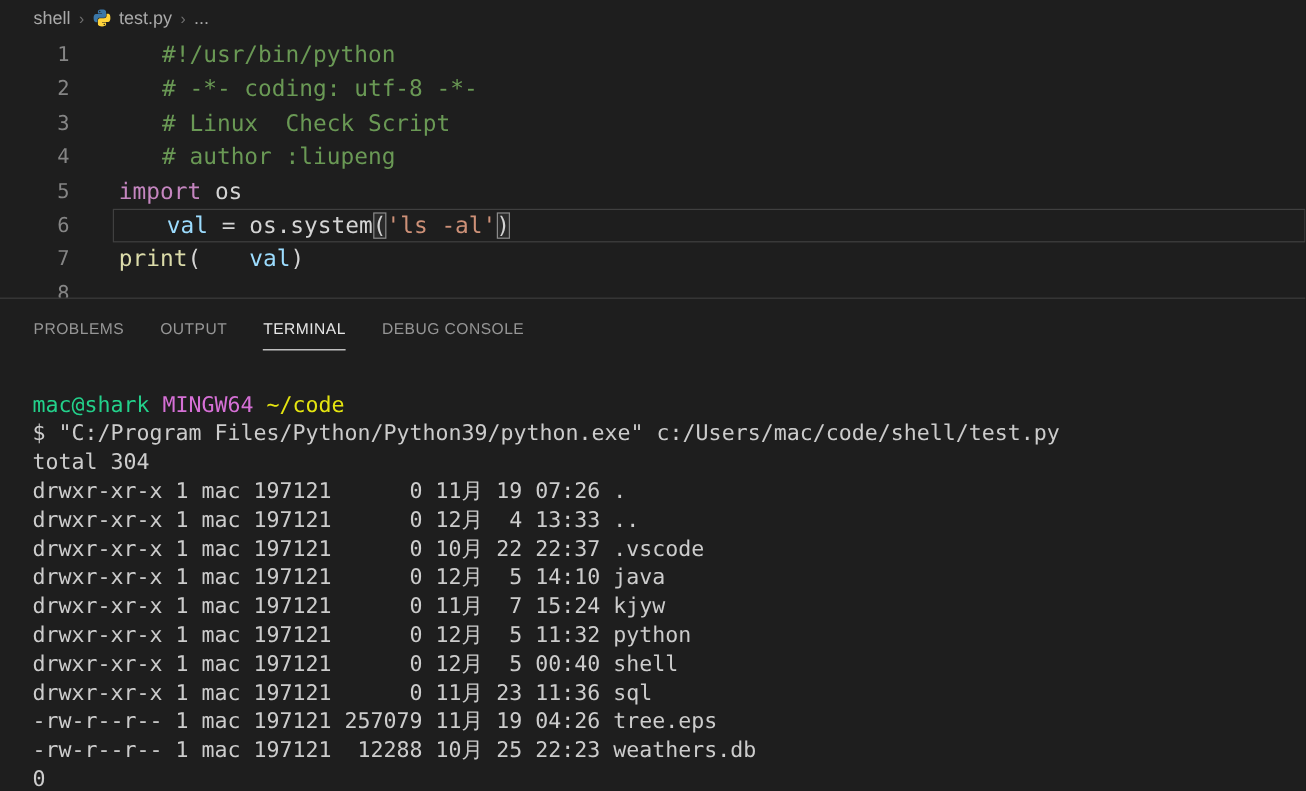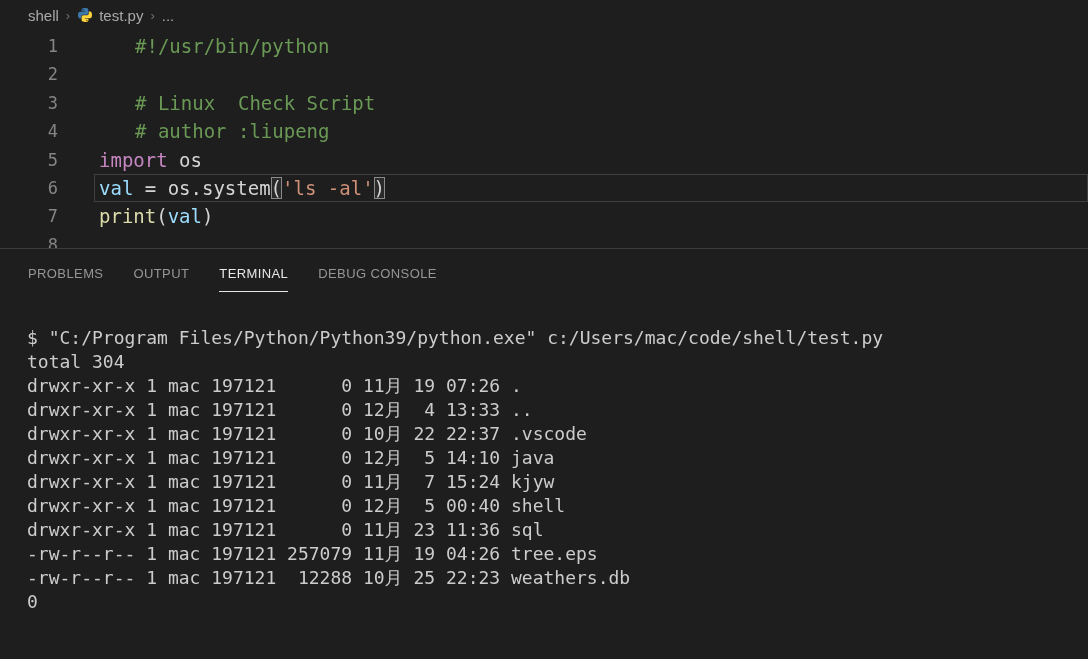--- a/index.html
+++ b/index.html
@@ -18,21 +18,21 @@
   .editor { height:218px; flex:0 0 218px; overflow:hidden; position:relative;
             font-family:"DejaVu Sans Mono", monospace; font-size:19px; padding-top:2px; }
   .eline { display:flex; height:28.4px; line-height:28.4px; position:relative; }
   .eline .ln { width:58px; text-align:right; color:#858585; font-size:17px; flex:0 0 58px; }
   .eline .code { padding-left:41px; white-space:pre; color:#d4d4d4; }
   .eline .curbox { position:absolute; left:94px; right:0; top:0; bottom:0;
                    border:1px solid #404040; pointer-events:none; }
   .tok-comment { color:#6a9955;margin-left:36px; }
   .tok-keyword { color:#c586c0; }
   .tok-plain   { color:#d4d4d4; }
-  .tok-variable{ color:#9cdcfe; }
+  .tok-variable{ color:#9cdcfe;margin-left:40px; }
   .tok-string  { color:#ce9178; }
   .tok-function{ color:#dcdcaa; }
   .bbox { outline:1px solid #8a8a8a; outline-offset:-1px; background:rgba(120,120,120,.14); }
 
   
   .panel { flex:1 1 auto; border-top:1px solid #3c3c3c; display:flex; flex-direction:column; background:#1e1e1e; }
   .ptabs { height:48px; flex:0 0 48px; display:flex; align-items:stretch; padding-left:28px; }
   .ptab { display:flex; align-items:center; margin-right:30px; color:#969696; font-size:13px;
           letter-spacing:.4px; position:relative; cursor:pointer;text-align:center; }
   .ptab.active { color:#e7e7e7; }
@@ -62,20 +62,21 @@
     <span class="crumb">...</span>
   </div>
 
   <div class="editor" id="editor">
       <div class="eline">
         <div class="ln">1</div>
         <div class="code"><span class="tok-comment" style="color: rgb(106, 153, 85);">#!/usr/bin/python</span></div>
       </div>
       <div class="eline">
         <div class="ln">2</div>
+        <div class="code"><span class="tok-comment" style="color: rgb(106, 153, 85);"># -*- coding: utf-8 -*-</span></div>
       </div>
       <div class="eline">
         <div class="ln">3</div>
         <div class="code"><span class="tok-comment" style="color: rgb(106, 153, 85);"># Linux  Check Script</span></div>
       </div>
       <div class="eline">
         <div class="ln">4</div>
         <div class="code"><span class="tok-comment" style="color: rgb(106, 153, 85); text-align: right;"># author :liupeng</span></div>
       </div>
       <div class="eline">
@@ -98,27 +99,29 @@
     </div>
 
   <div class="panel">
     <div class="ptabs" id="ptabs">
         <div class="ptab">PROBLEMS</div>
         <div class="ptab">OUTPUT</div>
         <div class="ptab active">TERMINAL</div>
         <div class="ptab">DEBUG CONSOLE</div>
       </div>
     <div class="terminal" id="terminal">
+        <div class="tline"><span style="color: rgb(35, 209, 139);">mac@shark</span><span> </span><span style="color: rgb(214, 112, 214);">MINGW64</span><span> </span><span style="color: rgb(229, 229, 16);">~/code</span></div>
         <div class="tline">$ "C:/Program Files/Python/Python39/python.exe" c:/Users/mac/code/shell/test.py</div>
         <div class="tline">total 304</div>
         <div class="tline">drwxr-xr-x 1 mac 197121      0 11月 19 07:26 .</div>
         <div class="tline">drwxr-xr-x 1 mac 197121      0 12月  4 13:33 ..</div>
         <div class="tline">drwxr-xr-x 1 mac 197121      0 10月 22 22:37 .vscode</div>
         <div class="tline">drwxr-xr-x 1 mac 197121      0 12月  5 14:10 java</div>
         <div class="tline">drwxr-xr-x 1 mac 197121      0 11月  7 15:24 kjyw</div>
+        <div class="tline">drwxr-xr-x 1 mac 197121      0 12月  5 11:32 python</div>
         <div class="tline">drwxr-xr-x 1 mac 197121      0 12月  5 00:40 shell</div>
         <div class="tline">drwxr-xr-x 1 mac 197121      0 11月 23 11:36 sql</div>
         <div class="tline">-rw-r--r-- 1 mac 197121 257079 11月 19 04:26 tree.eps</div>
         <div class="tline">-rw-r--r-- 1 mac 197121  12288 10月 25 22:23 weathers.db</div>
         <div class="tline">0</div>
       </div>
   </div>
 
 </div>
 

